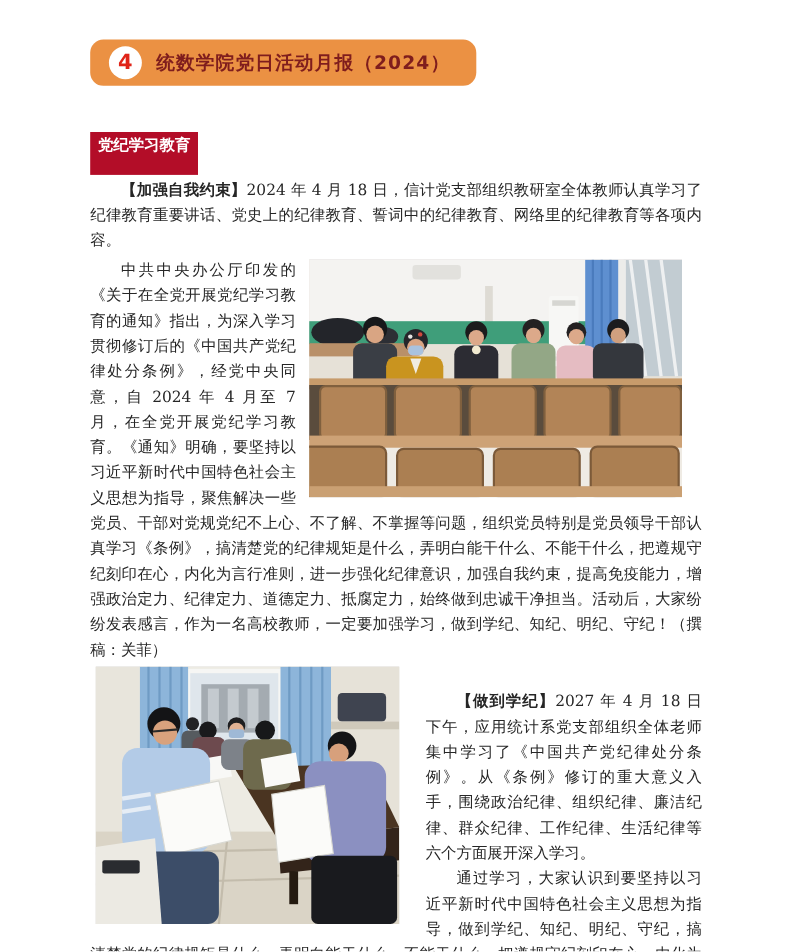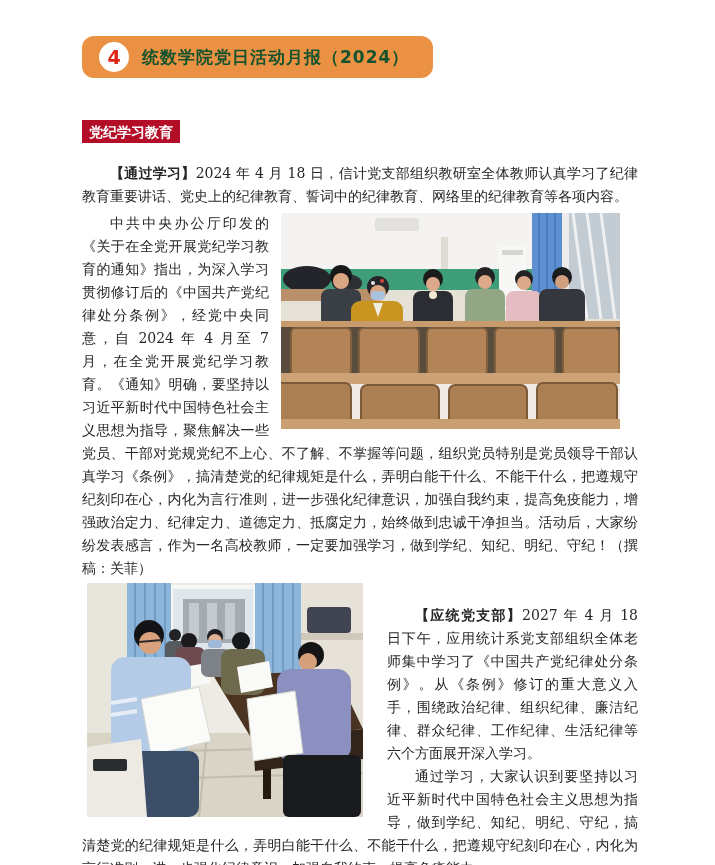--- a/index.html
+++ b/index.html
@@ -27,38 +27,38 @@
     margin-left: 17px;
     background: #ffffff;
     border-radius: 50%;
     display: flex; align-items: center; justify-content: center;
     font-family: "DejaVu Sans", sans-serif;
     font-weight: bold; font-size: 19px;
     color: var(--badge-red, #E02418);
   }
   .banner-title {
     margin-left: 13px;
-    color: #14532d;
+    color: #7f1d1d;
     font-family: "DejaVu Sans", sans-serif;
     font-weight: bold;
     font-size: 17px;
     letter-spacing: 1px;
     white-space: nowrap;
   }
   
   .section-tag {
     position: absolute;
     left: 82px; top: 120px;
     background: var(--tag-crimson, #B30D28);
     color: #ffffff;
     font-family: "DejaVu Sans", sans-serif;
     font-weight: bold;
     font-size: 14px;
     line-height: 1;
-    padding: 5px 7px 4px 7px;
+    padding: 5px 7px 20px 7px;
     white-space: nowrap;
   }
   
   .article {
     position: absolute;
     left: 82px; top: 162px;
     width: 556px;
     font-size: 14px;
     line-height: 23px;
     text-align: justify;
@@ -91,21 +91,21 @@
     <div class="banner-circle">
       <span>4</span>
     </div>
     <div class="banner-title">统数学院党日活动月报（2024）</div>
   </div>
 
   <div class="section-tag">党纪学习教育</div>
 
   <div class="article">
 
-    <p><b class="lead">【通过学习】</b><span>2024 年 4 月 18 日，信计党支部组织教研室全体教师认真学习了纪律教育重要讲话、党史上的纪律教育、誓词中的纪律教育、网络里的纪律教育等各项内容。</span></p>
+    <p><b class="lead">【加强自我约束】</b><span>2024 年 4 月 18 日，信计党支部组织教研室全体教师认真学习了纪律教育重要讲话、党史上的纪律教育、誓词中的纪律教育、网络里的纪律教育等各项内容。</span></p>
 
     <figure class="photo photo-classroom">
       <svg width="339" height="216" viewBox="0 0 339 216" xmlns="http://www.w3.org/2000/svg">
         <rect width="339" height="216" fill="#efebe4"></rect>
         <rect width="339" height="58" fill="#f4f3f1"></rect>
         <rect x="94" y="5" width="44" height="13" rx="3" fill="#e2e1dd"></rect>
         <rect x="160" y="24" width="7" height="34" fill="#deDBd4"></rect>
         <rect y="56" width="339" height="21" fill="#3f9e7a"></rect>
         <rect y="77" width="339" height="40" fill="#e6e1d7"></rect>
 
@@ -273,18 +273,18 @@
           <rect x="196" y="172" width="78" height="62" rx="6" fill="#191a1e"></rect>
         </g>
 
         <g>
           <polygon points="0,164 54,156 60,234 0,234" fill="#eceae3"></polygon>
           <rect x="6" y="176" width="34" height="12" rx="2" fill="#2a2c30"></rect>
         </g>
       </svg>
     </figure>
 
-    <p class="p3"><b class="lead">【应统党支部】</b><span>2027 年 4 月 18 日下午，应用统计系党支部组织全体老师集中学习了《中国共产党纪律处分条例》。从《条例》修订的重大意义入手，围绕政治纪律、组织纪律、廉洁纪律、群众纪律、工作纪律、生活纪律等六个方面展开深入学习。</span></p>
+    <p class="p3"><b class="lead">【做到学纪】</b><span>2027 年 4 月 18 日下午，应用统计系党支部组织全体老师集中学习了《中国共产党纪律处分条例》。从《条例》修订的重大意义入手，围绕政治纪律、组织纪律、廉洁纪律、群众纪律、工作纪律、生活纪律等六个方面展开深入学习。</span></p>
 
     <p class="p4">通过学习，大家认识到要坚持以习近平新时代中国特色社会主义思想为指导，做到学纪、知纪、明纪、守纪，搞清楚党的纪律规矩是什么，弄明白能干什么、不能干什么，把遵规守纪刻印在心，内化为言行准则，进一步强化纪律意识、加强自我约束、提高免疫能力，</p>
 
   </div>
 </div>
 
 </body></html>

